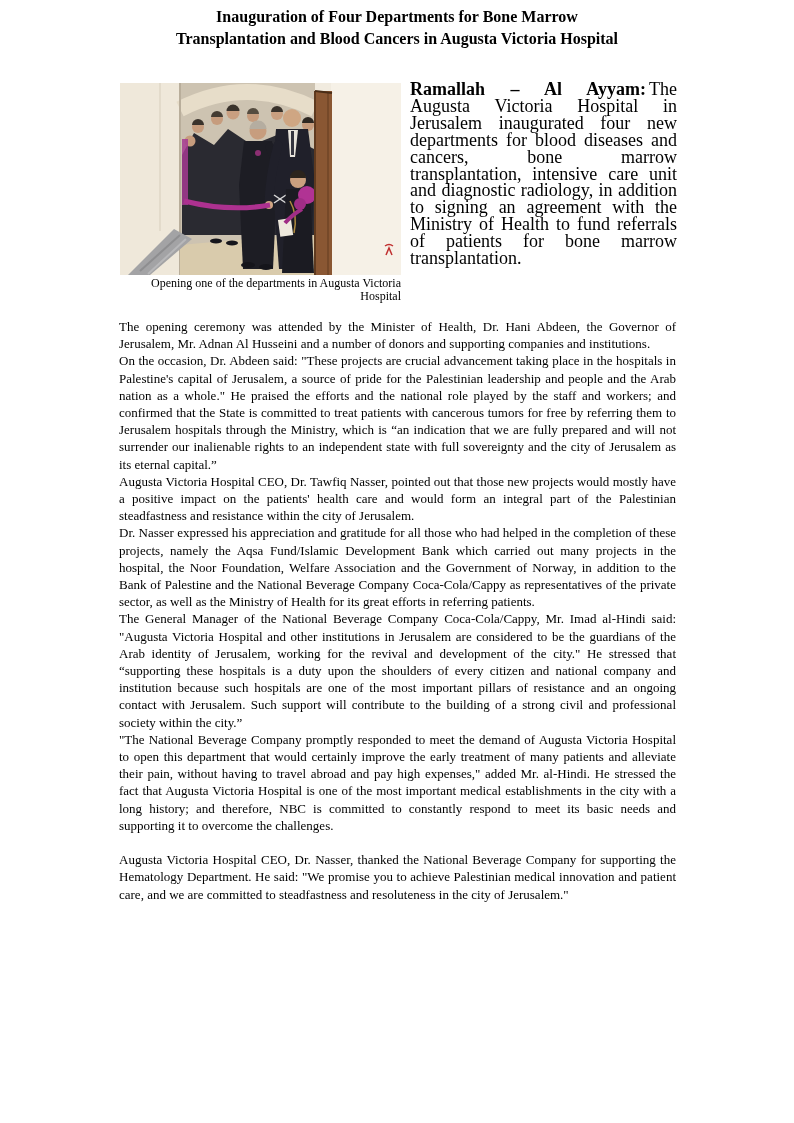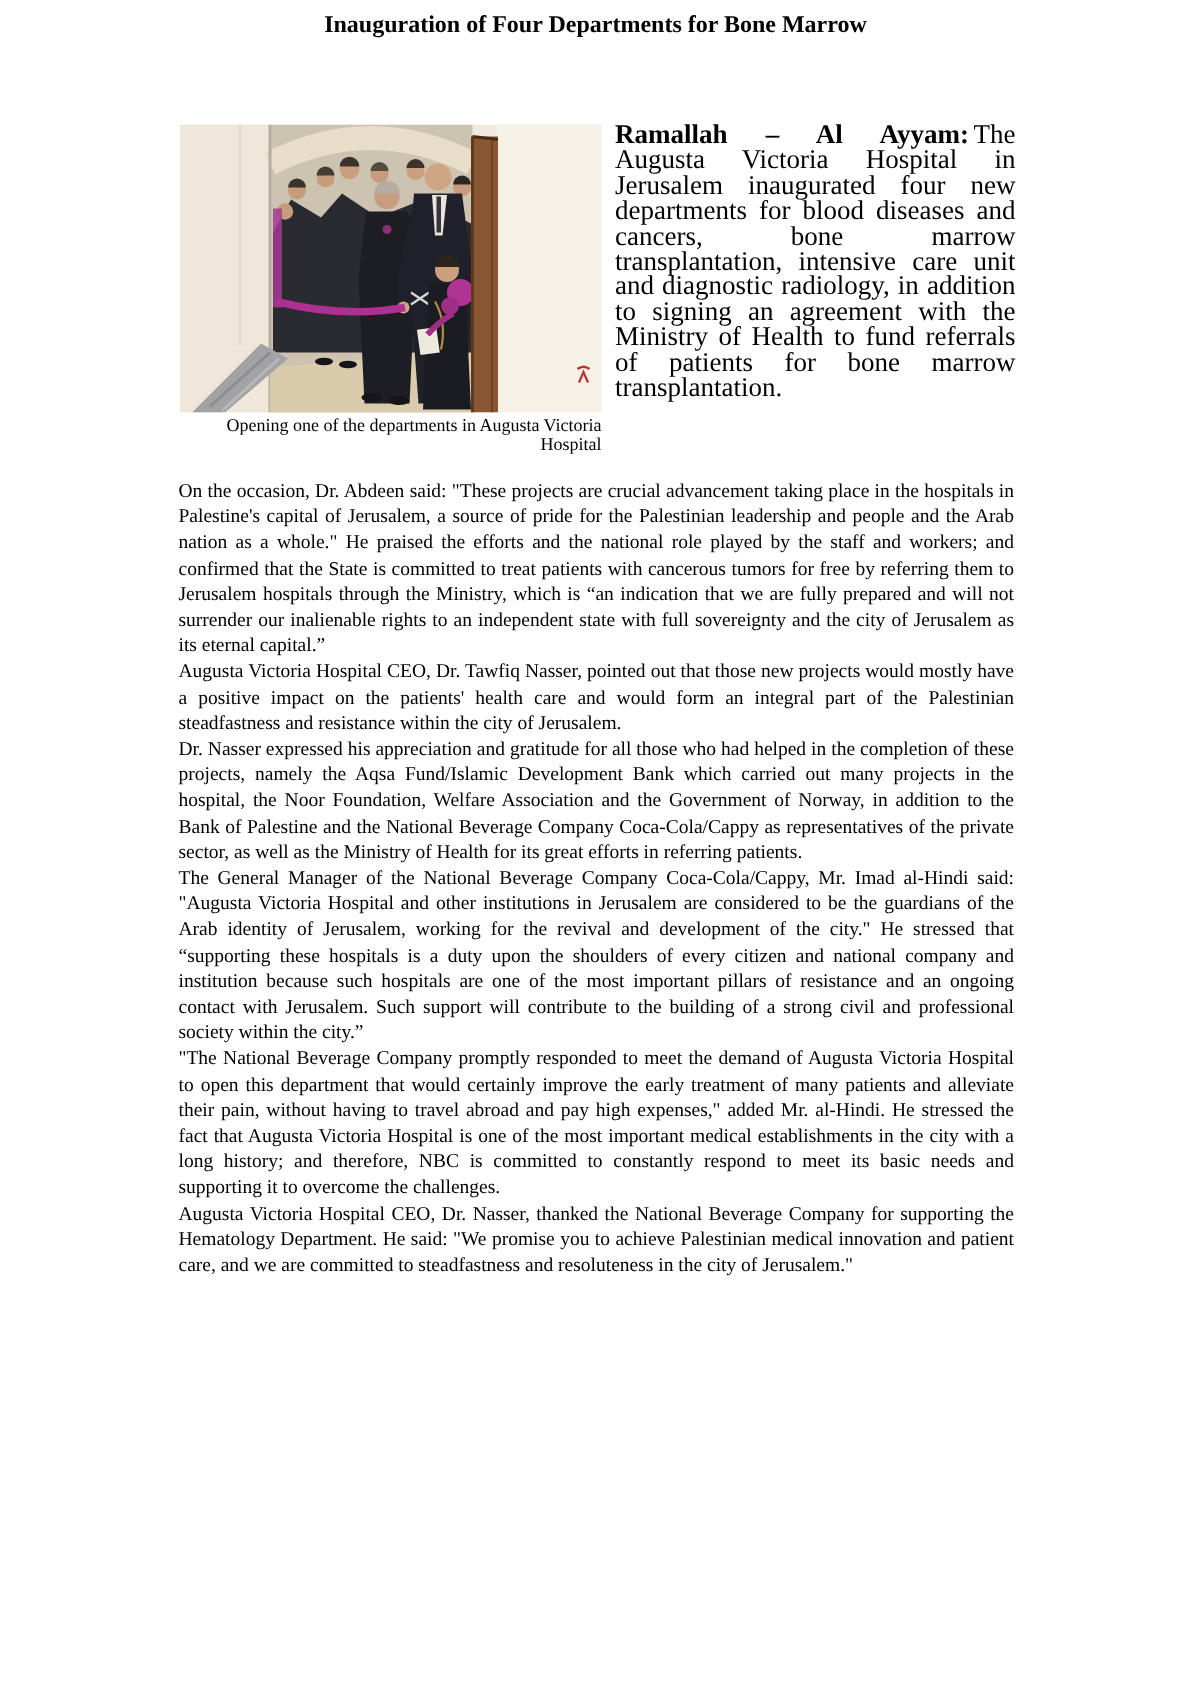--- a/index.html
+++ b/index.html
@@ -22,29 +22,30 @@
   .lead {
     position:absolute; left:410px; top:81px; width:267px; margin:0;
     font-size:18px; line-height:16.9px; text-align:justify;
   }
   .lead strong { margin-right:3px; }
   .article-body {
     position:absolute; left:119px; top:318px; width:557px;
     font-size:13px; line-height:17.2px; text-align:justify;
   }
   .article-body p { margin:0; }
-  .article-body p.spaced { }
+  .article-body p.spaced { margin-top:17px; }
 </style>
 </head>
 <body>
 
 <div class="page">
 
   <h1 class="title">
     <span>Inauguration of Four Departments for Bone Marrow</span><br>
+    <span>Transplantation and Blood Cancers in Augusta Victoria Hospital</span>
   </h1>
 
   <figure class="photo-block">
     <svg viewBox="0 0 281 192" xmlns="http://www.w3.org/2000/svg">
 
       <rect x="0" y="0" width="281" height="192" fill="#f1ebdf"></rect>
       <rect x="211" y="0" width="70" height="192" fill="#f6f1e7"></rect>
       <rect x="0" y="0" width="60" height="192" fill="#efe8da"></rect>
       <line x1="40" y1="0" x2="40" y2="148" stroke="#e3dbcb" stroke-width="2"></line>
 
@@ -133,20 +134,21 @@
       <path d="M266,172 l3,-7 l3,7 m-7,-9 q4,-3 8,0" stroke="#c03030" stroke-width="1.5" fill="none"></path>
     </svg>
     <figcaption class="photo-caption">Opening one of the departments in Augusta Victoria Hospital</figcaption>
   </figure>
 
   <p class="lead">
     <strong>Ramallah – Al Ayyam:</strong><span>The Augusta Victoria Hospital in Jerusalem inaugurated four new departments for blood diseases and cancers, bone marrow transplantation, intensive care unit and diagnostic radiology, in addition to signing an agreement with the Ministry of Health to fund referrals of patients for bone marrow transplantation.</span>
   </p>
 
   <div class="article-body">
+      <p class="">The opening ceremony was attended by the Minister of Health, Dr. Hani Abdeen, the Governor of Jerusalem, Mr. Adnan Al Husseini and a number of donors and supporting companies and institutions.</p>
       <p class="">On the occasion, Dr. Abdeen said: "These projects are crucial advancement taking place in the hospitals in Palestine's capital of Jerusalem, a source of pride for the Palestinian leadership and people and the Arab nation as a whole."  He praised the efforts and the national role played by the staff and workers; and confirmed that the State is committed to treat patients with cancerous tumors for free by referring them to Jerusalem hospitals through the Ministry, which is “an indication that we are fully prepared and will not surrender our inalienable rights to an independent state with full sovereignty and the city of Jerusalem as its eternal capital.”</p>
       <p class="">Augusta Victoria Hospital CEO, Dr. Tawfiq Nasser, pointed out that those new projects would mostly have a positive impact on the patients' health care and would form an integral part of the Palestinian steadfastness and resistance within the city of Jerusalem.</p>
       <p class="">Dr. Nasser expressed his appreciation and gratitude for all those who had helped in the completion of these projects, namely the Aqsa Fund/Islamic Development Bank which carried out many projects in the hospital, the Noor Foundation, Welfare Association and the Government of Norway, in addition to the Bank of Palestine and the National Beverage Company Coca-Cola/Cappy as representatives of the private sector, as well as the Ministry of Health for its great efforts in referring patients.</p>
       <p class="">The General Manager of the National Beverage Company Coca-Cola/Cappy, Mr. Imad al-Hindi said: "Augusta Victoria Hospital and other institutions in Jerusalem are considered to be the guardians of the Arab identity of Jerusalem, working for the revival and development of the city."  He stressed that “supporting these hospitals is a duty upon the shoulders of every citizen and national company and institution because such hospitals are one of the most important pillars of resistance and an ongoing contact with Jerusalem.  Such support will contribute to the building of a strong civil and professional society within the city.”</p>
       <p class="">"The National Beverage Company promptly responded to meet the demand of Augusta Victoria Hospital to open this department that would certainly improve the early treatment of many patients and alleviate their pain, without having to travel abroad and pay high expenses," added Mr. al-Hindi.  He stressed the fact that Augusta Victoria Hospital is one of the most important medical establishments in the city with a long history; and therefore, NBC is committed to constantly respond to meet its basic needs and supporting it to overcome the challenges.</p>
       <p class="spaced">Augusta Victoria Hospital CEO, Dr. Nasser, thanked the National Beverage Company for supporting the Hematology Department.  He said: "We promise you to achieve Palestinian medical innovation and patient care, and we are committed to steadfastness and resoluteness in the city of Jerusalem."</p>
     </div>
 
 </div>
 

